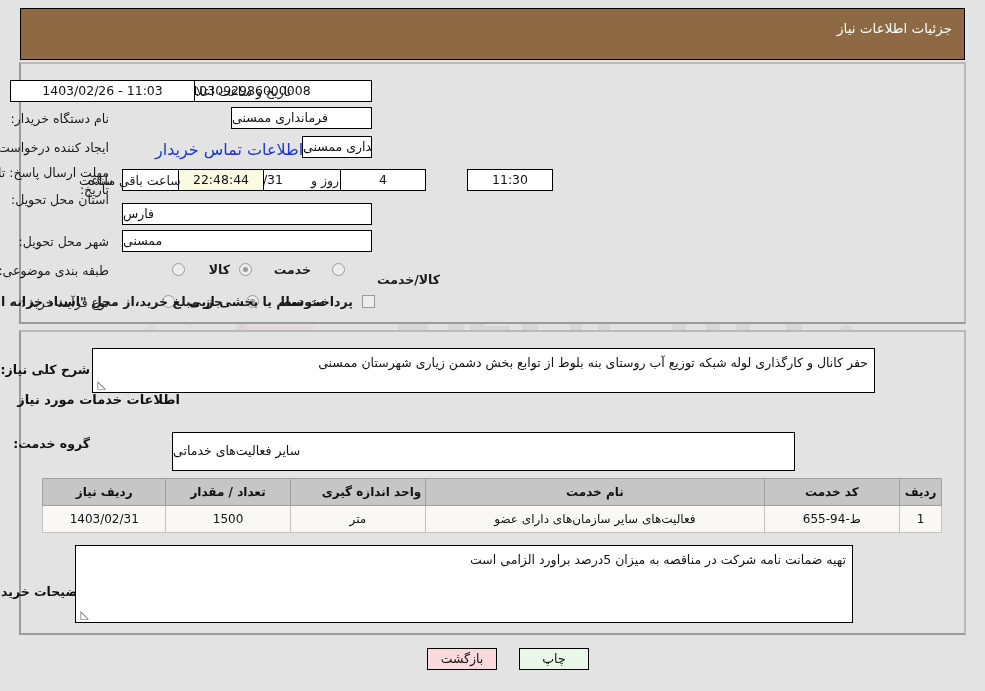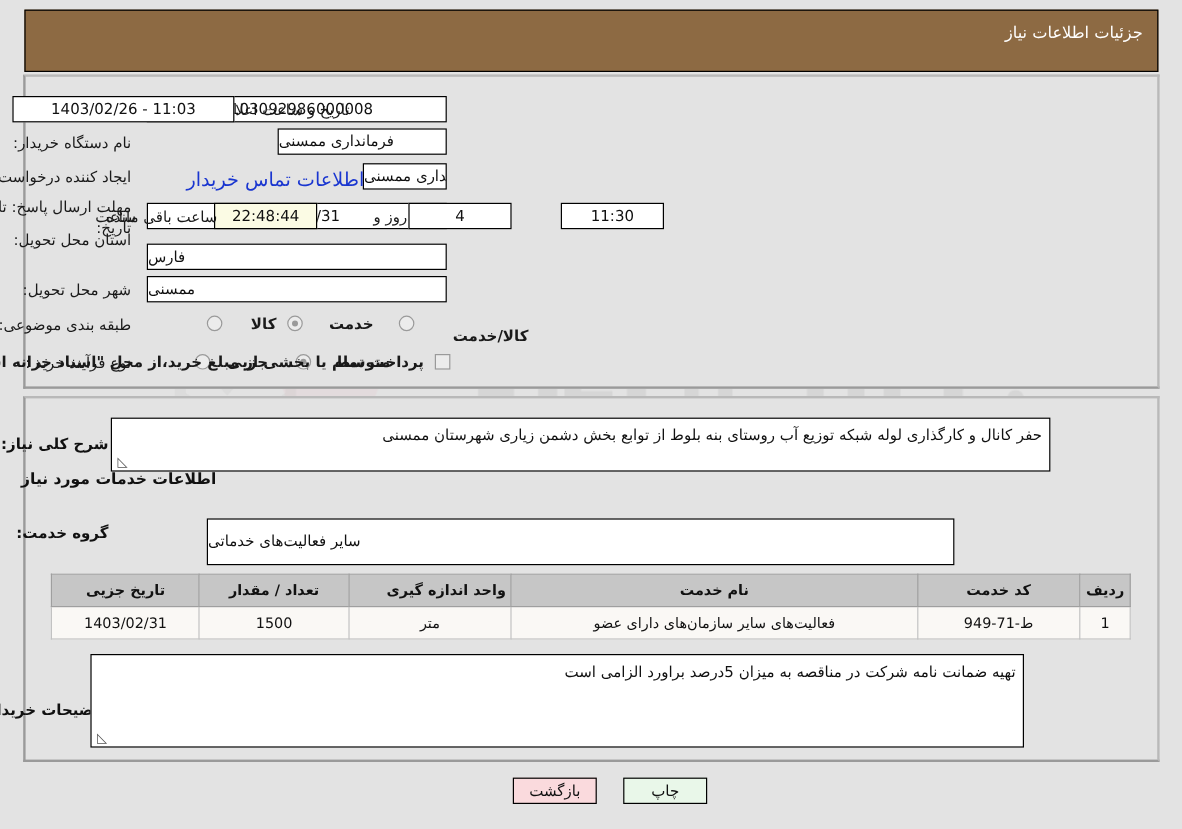--- a/index.html
+++ b/index.html
@@ -309,27 +309,27 @@
   <div class="box rightpad" style="right:190px; top:432px; left:172px; height:39px;">سایر فعالیت‌های خدماتی</div>
 
   <table class="grid" style="right:43px; top:478px; width:900px;">
     <thead>
       <tr>
         <th style="width:33px;">ردیف</th>
         <th style="width:135px;">کد خدمت</th>
         <th style="width:345px;">نام خدمت</th>
         <th style="width:130px;text-align:right;">واحد اندازه گیری</th>
         <th style="width:120px;">تعداد / مقدار</th>
-        <th style="width:120px;">تاریخ جزیی</th>
+        <th style="width:120px;">ردیف نیاز</th>
       </tr>
     </thead>
     <tbody>
       <tr>
         <td>1</td>
-        <td>ط-71-949</td>
+        <td>ط-94-655</td>
         <td>فعالیت‌های سایر سازمان‌های دارای عضو</td>
         <td>متر</td>
         <td>1500</td>
         <td>1403/02/31</td>
       </tr>
     </tbody>
   </table>
 
   <div class="fld-label-bold" style="right:895px; top:584px;">توضیحات خریدار:</div>
   <div class="ta" style="right:132px; top:545px; left:75px; height:78px;">

